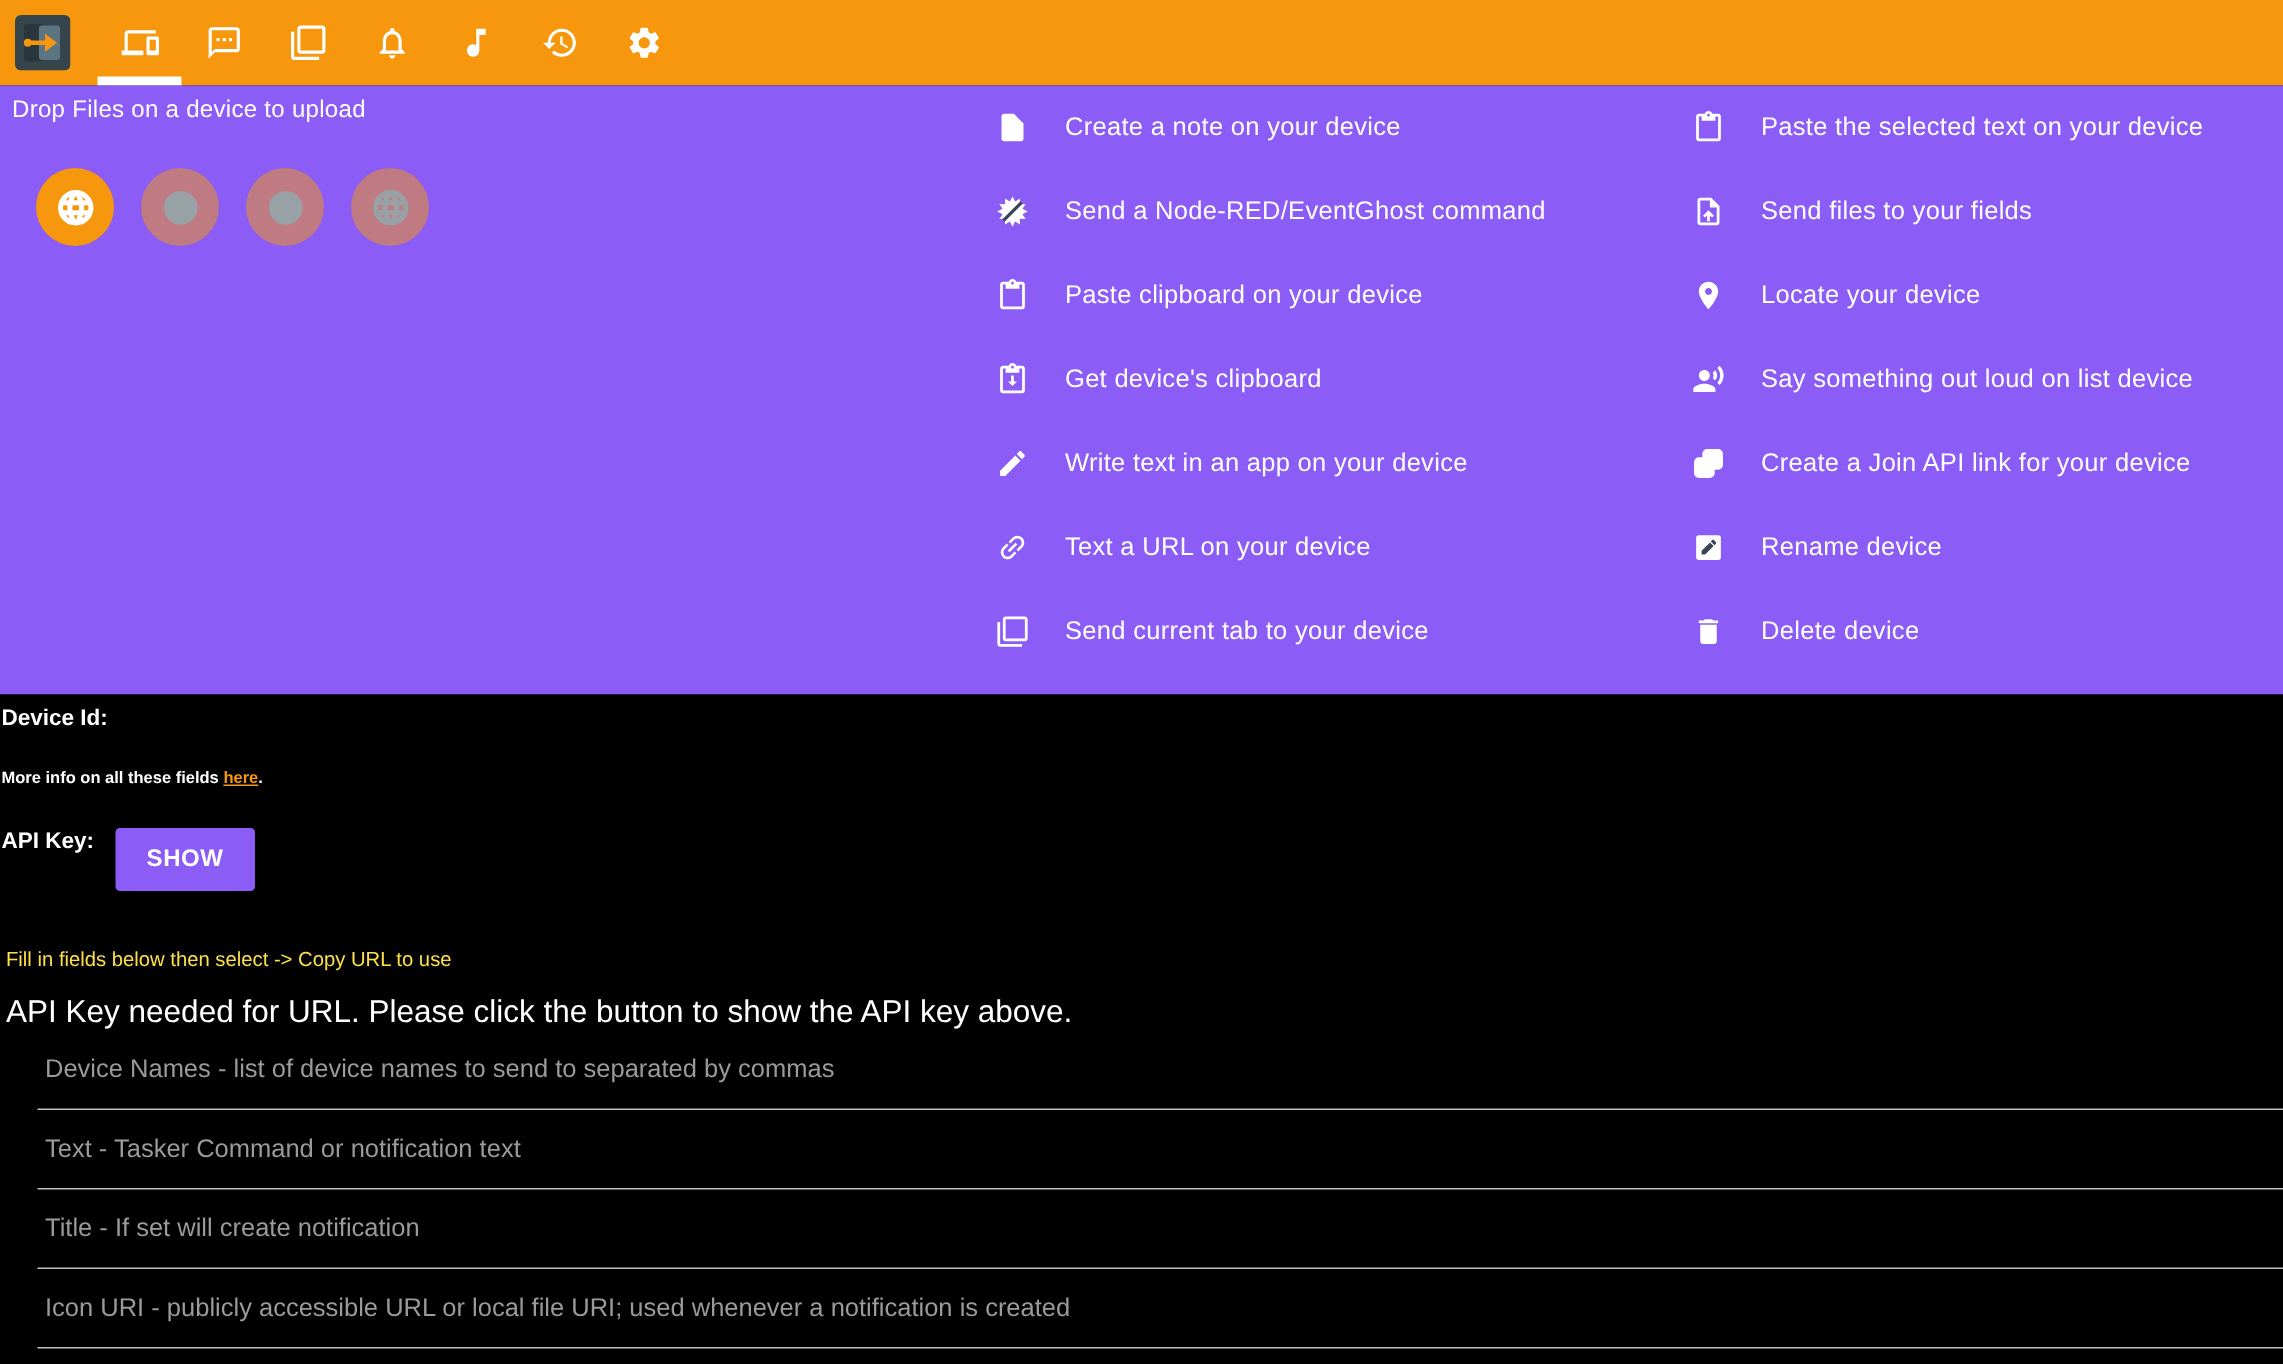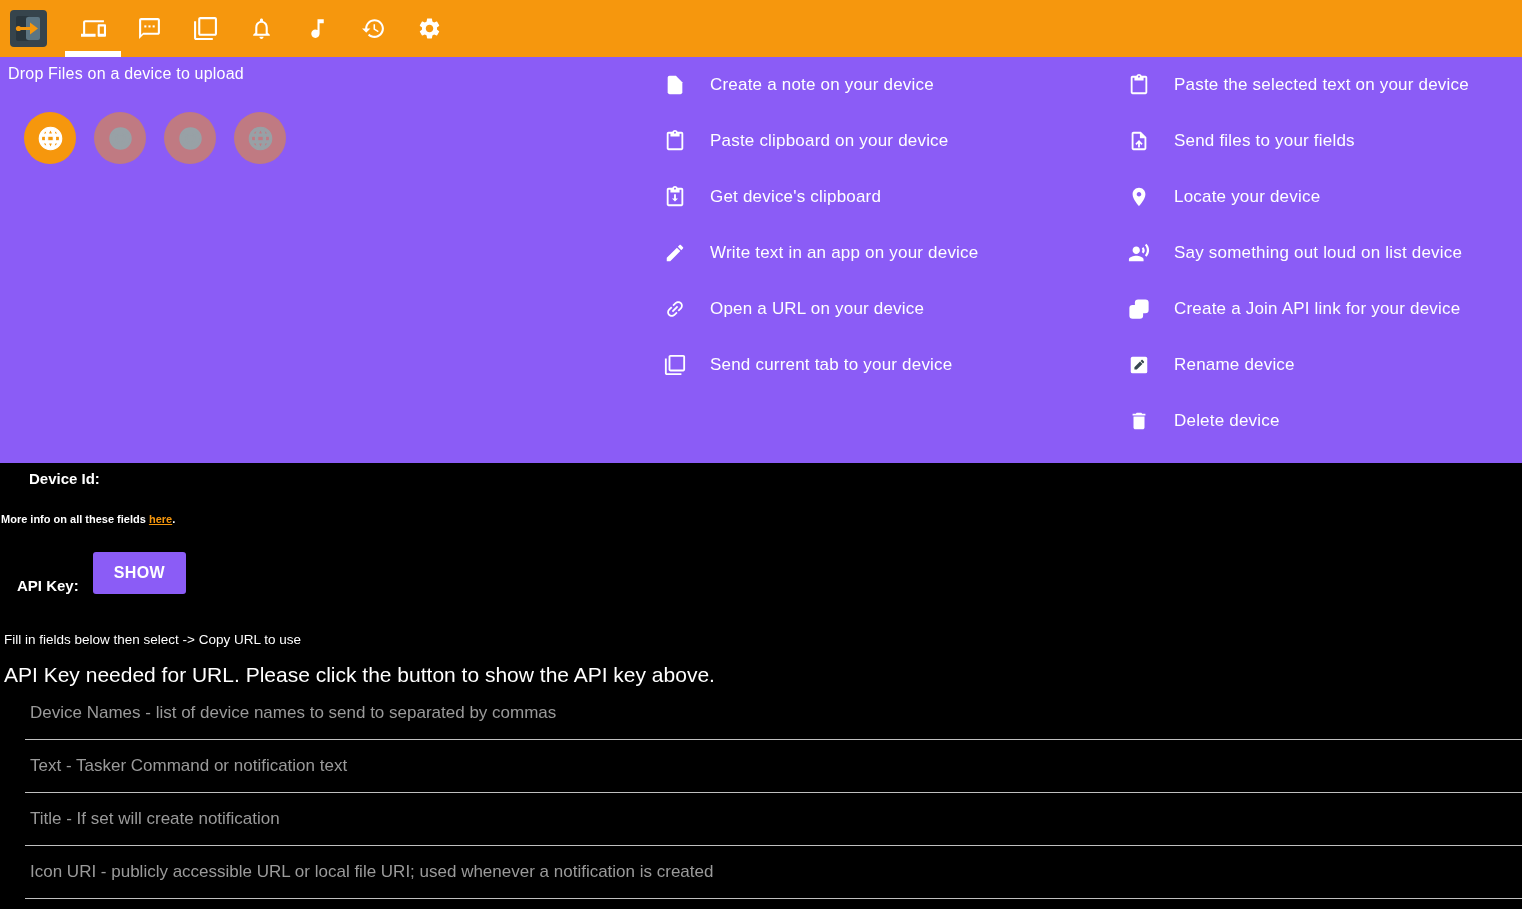--- a/index.html
+++ b/index.html
@@ -28,29 +28,29 @@
 
   .actions { position:absolute; left:663px; top:0; right:0; display:grid; grid-template-columns:464px auto;text-align:center; }
   .action-col { display:flex; flex-direction:column; }
   .action-row { height:56px; display:flex; align-items:center; cursor:pointer; }
   .action-row .aicon { width:24px; height:24px; flex:0 0 24px; display:flex; align-items:center; justify-content:center; }
   .action-row .aicon svg { width:22px; height:22px; fill:#fff; }
   .action-row .alabel { margin-left:23px; color:#fff; font-size:17px; letter-spacing:.2px; }
 
   
   .details { position:relative; height:446px; background:#000; color:#fff; }
-  .device-id { position:absolute; left:1px; top:7px; font-size:15px; font-weight:bold;padding-left:28px; }
+  .device-id { position:absolute; left:1px; top:7px; font-size:15px; font-weight:bold; }
   .more-info { position:absolute; left:1px; top:50px; font-size:11px; font-weight:bold; }
   .more-info a { color:#F6970D; text-decoration:underline; cursor:pointer; }
-  .api-row { position:absolute; left:1px; top:89px; display:flex; align-items:flex-end;padding-left:16px; }
+  .api-row { position:absolute; left:1px; top:89px; display:flex; align-items:flex-start; }
   .api-label { font-size:15px; font-weight:bold; }
   .show-btn { margin-left:14px; background:#8b5cf6; color:#fff; border:none; border-radius:3px;
               font-family:"Liberation Sans",sans-serif; font-size:16px; font-weight:bold; letter-spacing:.4px;
               padding:12px 21px; cursor:pointer; box-shadow:0 2px 3px rgba(0,0,0,.45); }
-  .fill-hint { position:absolute; left:4px; top:169px; color:#ffffff; font-size:13.5px; }
+  .fill-hint { position:absolute; left:4px; top:169px; color:#fde047; font-size:13.5px; }
   .api-note  { position:absolute; left:4px; top:200px; color:#fff; font-size:21px; }
   .fields { position:absolute; left:0; right:0; top:224px; }
   .fields input { display:block; width:100%; height:53px; background:transparent; border:none;
                   border-bottom:1px solid rgba(255,255,255,0.75); color:#eee; font-size:17px;
                   padding-left:5px; font-family:"Liberation Sans",sans-serif; outline:none;margin-left:25px; }
   .fields input::placeholder { color:#9A9A9A; opacity:1; }
 </style>
 </head>
 <body>
 
@@ -148,20 +148,29 @@
           <span class="aicon">
               <svg viewBox="0 0 24 24">
                 <path d="M6 2h7l7 7v11a2 2 0 0 1-2 2H6a2 2 0 0 1-2-2V4a2 2 0 0 1 2-2z"></path>
               </svg>
             </span>
           <span class="alabel">Create a note on your device</span>
         </div>
         <div class="action-row">
           <span class="aicon">
               <svg viewBox="0 0 24 24">
+                <polygon points="23,12 19.24,13.94 21.53,17.5 17.3,17.3 17.5,21.53 13.94,19.24 12,23 10.06,19.24 6.5,21.53 6.7,17.3 2.47,17.5 4.76,13.94 1,12 4.76,10.06 2.47,6.5 6.7,6.7 6.5,2.47 10.06,4.76 12,1 13.94,4.76 17.5,2.47 17.3,6.7 21.53,6.5 19.24,10.06"></polygon>
+                <line x1="5.5" y1="18.5" x2="18.5" y2="5.5" stroke="#37474F" stroke-width="2.4"></line>
+              </svg>
+            </span>
+          <span class="alabel">Send a Node-RED/EventGhost command</span>
+        </div>
+        <div class="action-row">
+          <span class="aicon">
+              <svg viewBox="0 0 24 24">
                 <path d="M19 2h-4.18C14.4.84 13.3 0 12 0c-1.3 0-2.4.84-2.82 2H5c-1.1 0-2 .9-2 2v16c0 1.1.9 2 2 2h14c1.1 0 2-.9 2-2V4c0-1.1-.9-2-2-2zm-7 0c.55 0 1 .45 1 1s-.45 1-1 1-1-.45-1-1 .45-1 1-1zm7 18H5V4h2v3h10V4h2v16z"></path>
               </svg>
             </span>
           <span class="alabel">Paste clipboard on your device</span>
         </div>
         <div class="action-row">
           <span class="aicon">
               <svg viewBox="0 0 24 24">
                 <path d="M19 2h-4.18C14.4.84 13.3 0 12 0c-1.3 0-2.4.84-2.82 2H5c-1.1 0-2 .9-2 2v16c0 1.1.9 2 2 2h14c1.1 0 2-.9 2-2V4c0-1.1-.9-2-2-2zm-7 0c.55 0 1 .45 1 1s-.45 1-1 1-1-.45-1-1 .45-1 1-1zm7 18H5V4h2v3h10V4h2v16z"></path>
                 <path d="M11 9h2v4.5h2.3L12 16.8 8.7 13.5H11z"></path>
@@ -176,21 +185,21 @@
               </svg>
             </span>
           <span class="alabel">Write text in an app on your device</span>
         </div>
         <div class="action-row">
           <span class="aicon">
               <svg viewBox="0 0 24 24" style="transform:rotate(-45deg)">
                 <path d="M3.9 12c0-1.71 1.39-3.1 3.1-3.1h4V7H7c-2.76 0-5 2.24-5 5s2.24 5 5 5h4v-1.9H7c-1.71 0-3.1-1.39-3.1-3.1zM8 13h8v-2H8v2zm9-6h-4v1.9h4c1.71 0 3.1 1.39 3.1 3.1s-1.39 3.1-3.1 3.1h-4V17h4c2.76 0 5-2.24 5-5s-2.24-5-5-5z"></path>
               </svg>
             </span>
-          <span class="alabel">Open a URL on your device</span>
+          <span class="alabel">Text a URL on your device</span>
         </div>
         <div class="action-row">
           <span class="aicon">
               <svg viewBox="0 0 24 24">
                 <path d="M3 5H1v16c0 1.1.9 2 2 2h16v-2H3V5zm18-4H7c-1.1 0-2 .9-2 2v14c0 1.1.9 2 2 2h14c1.1 0 2-.9 2-2V3c0-1.1-.9-2-2-2zm0 16H7V3h14v14z"></path>
               </svg>
             </span>
           <span class="alabel">Send current tab to your device</span>
         </div>
       </div>

